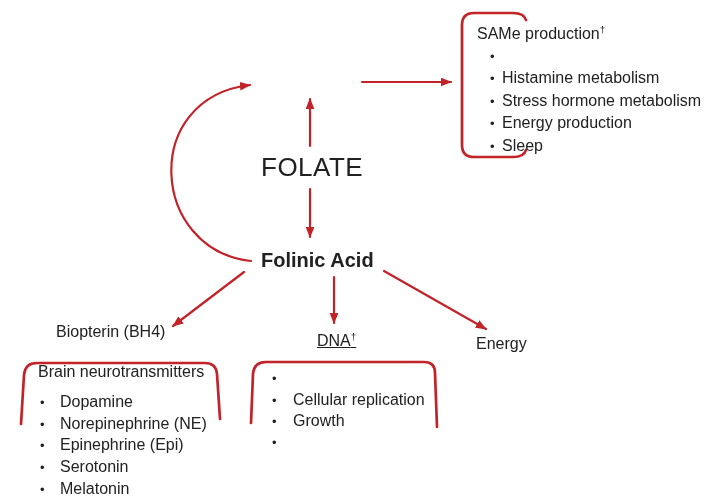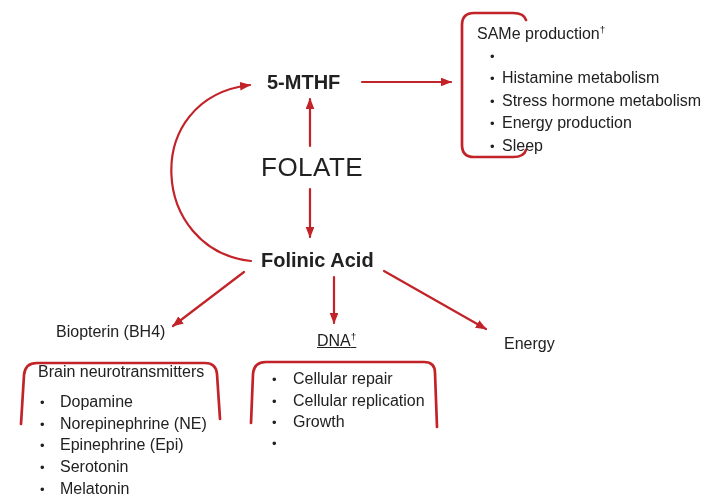--- a/index.html
+++ b/index.html
@@ -103,21 +103,20 @@
     <path class="arrow" marker-end="url(#ah)" d="M334,277 L334,323"></path>
     <path class="arrow" marker-end="url(#ah)" d="M384,271 L486,329"></path>
 
     <path class="arrow" marker-end="url(#ah)" d="M251,261 C150,250 140,98 250,85"></path>
 
     <path class="bracket" d="M526,20 Q524,13 513,13 L474,13 Q462,13 462,25 L462,145 Q462,157 474,157 L513,157 Q524,157 526,150"></path>
     <path class="bracket" d="M21,424 L24,375 Q25,363 37,363 L205,363 Q216,363 217,374 L220,419"></path>
     <path class="bracket" d="M251,423 L253,374 Q254,362 266,362 L424,362 Q435,362 435,373 L437,427"></path>
   </svg>
 
-  <div class="abs node-mid" style="left:267px; top:71px;">5-MTHF</div>
   <div class="abs node-big" style="left:261px; top:153px;">FOLATE</div>
   <div class="abs node-mid" style="left:261px; top:249px;">Folinic Acid</div>
 
   <div class="abs lbl" style="left:477px; top:25px;"><span>SAMe production</span><sup class="dag">†</sup></div>
   <ul class="blist same-list">
 
       <li>
         <span class="bullet">•</span>
       </li>
 
@@ -170,33 +169,32 @@
         <span class="bullet">•</span>
         <span>Melatonin</span>
       </li>
     </ul>
 
   <div class="abs lbl" style="left:317px; top:332px;text-decoration:underline;"><span>DNA</span><sup class="dag">†</sup></div>
   <ul class="blist dna-list">
 
       <li>
         <span class="bullet">•</span>
-        <span>Cellular repair</span>
       </li>
 
       <li>
         <span class="bullet">•</span>
         <span>Cellular replication</span>
       </li>
 
       <li>
         <span class="bullet">•</span>
         <span>Growth</span>
       </li>
 
       <li>
         <span class="bullet">•</span>
       </li>
     </ul>
 
-  <div class="abs lbl" style="left:504px; top:335px;">Energy</div>
+  <div class="abs lbl" style="left:476px; top:335px;">Energy</div>
 
 </div>
 
 </body></html>

